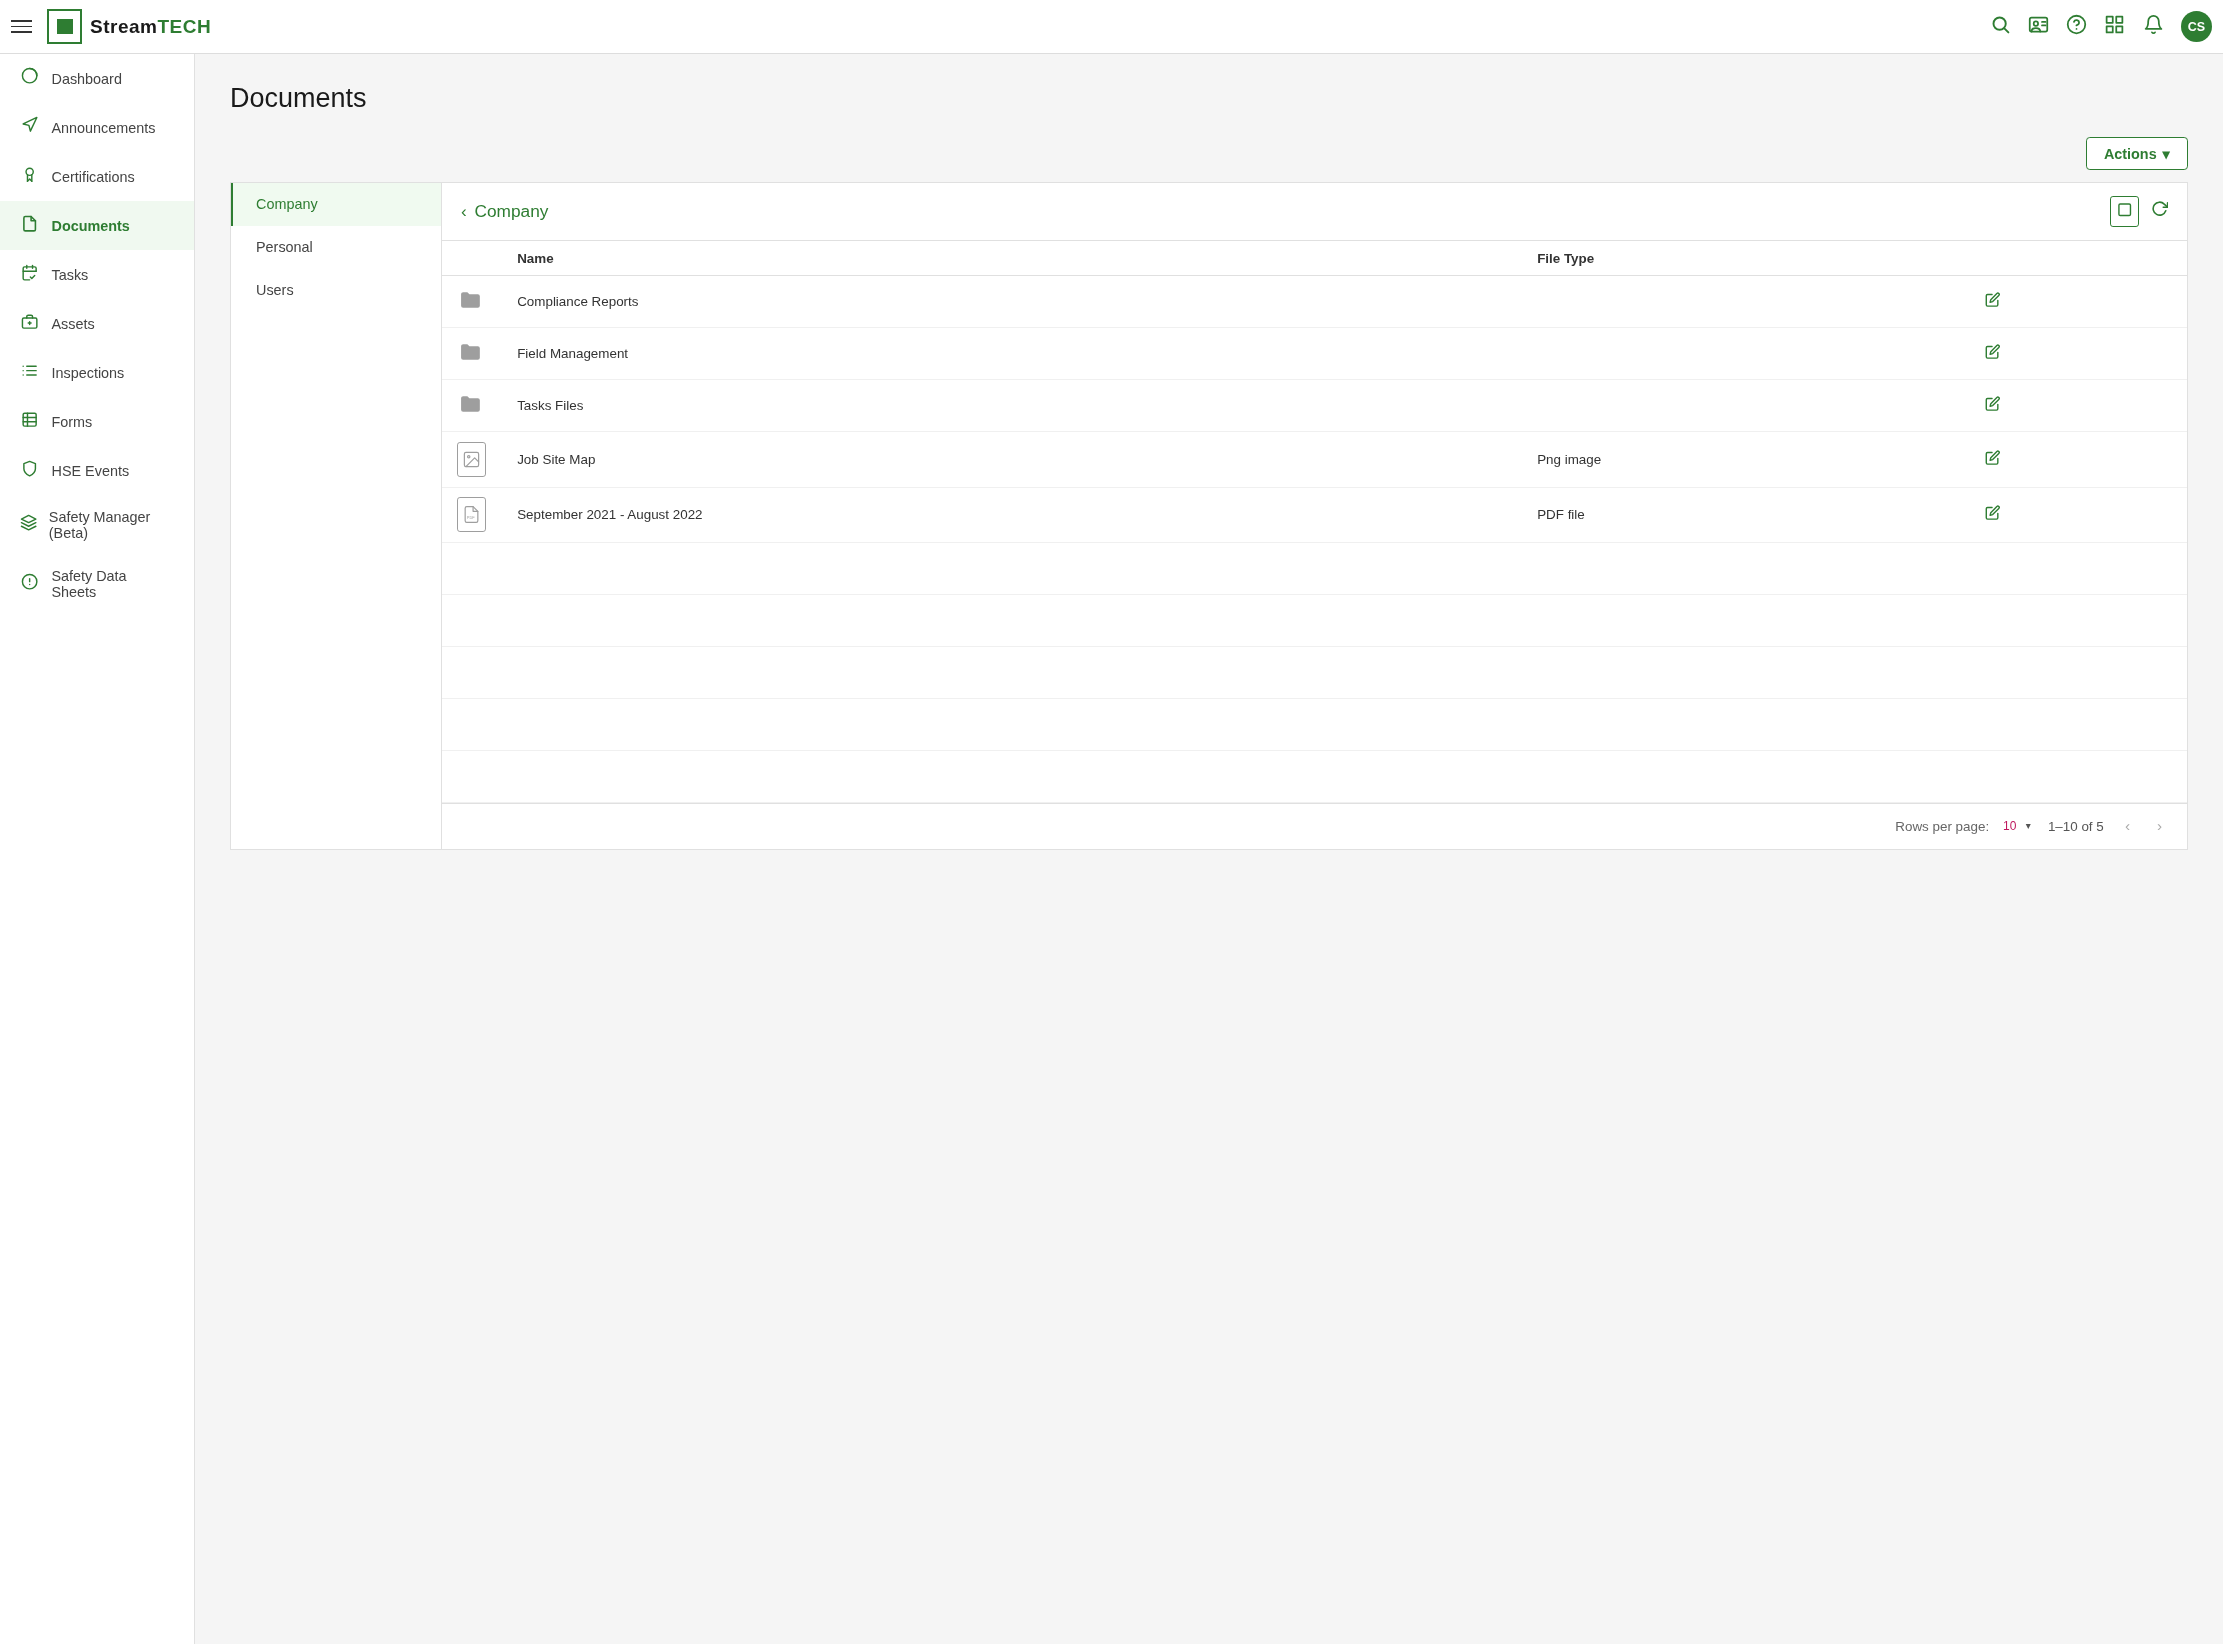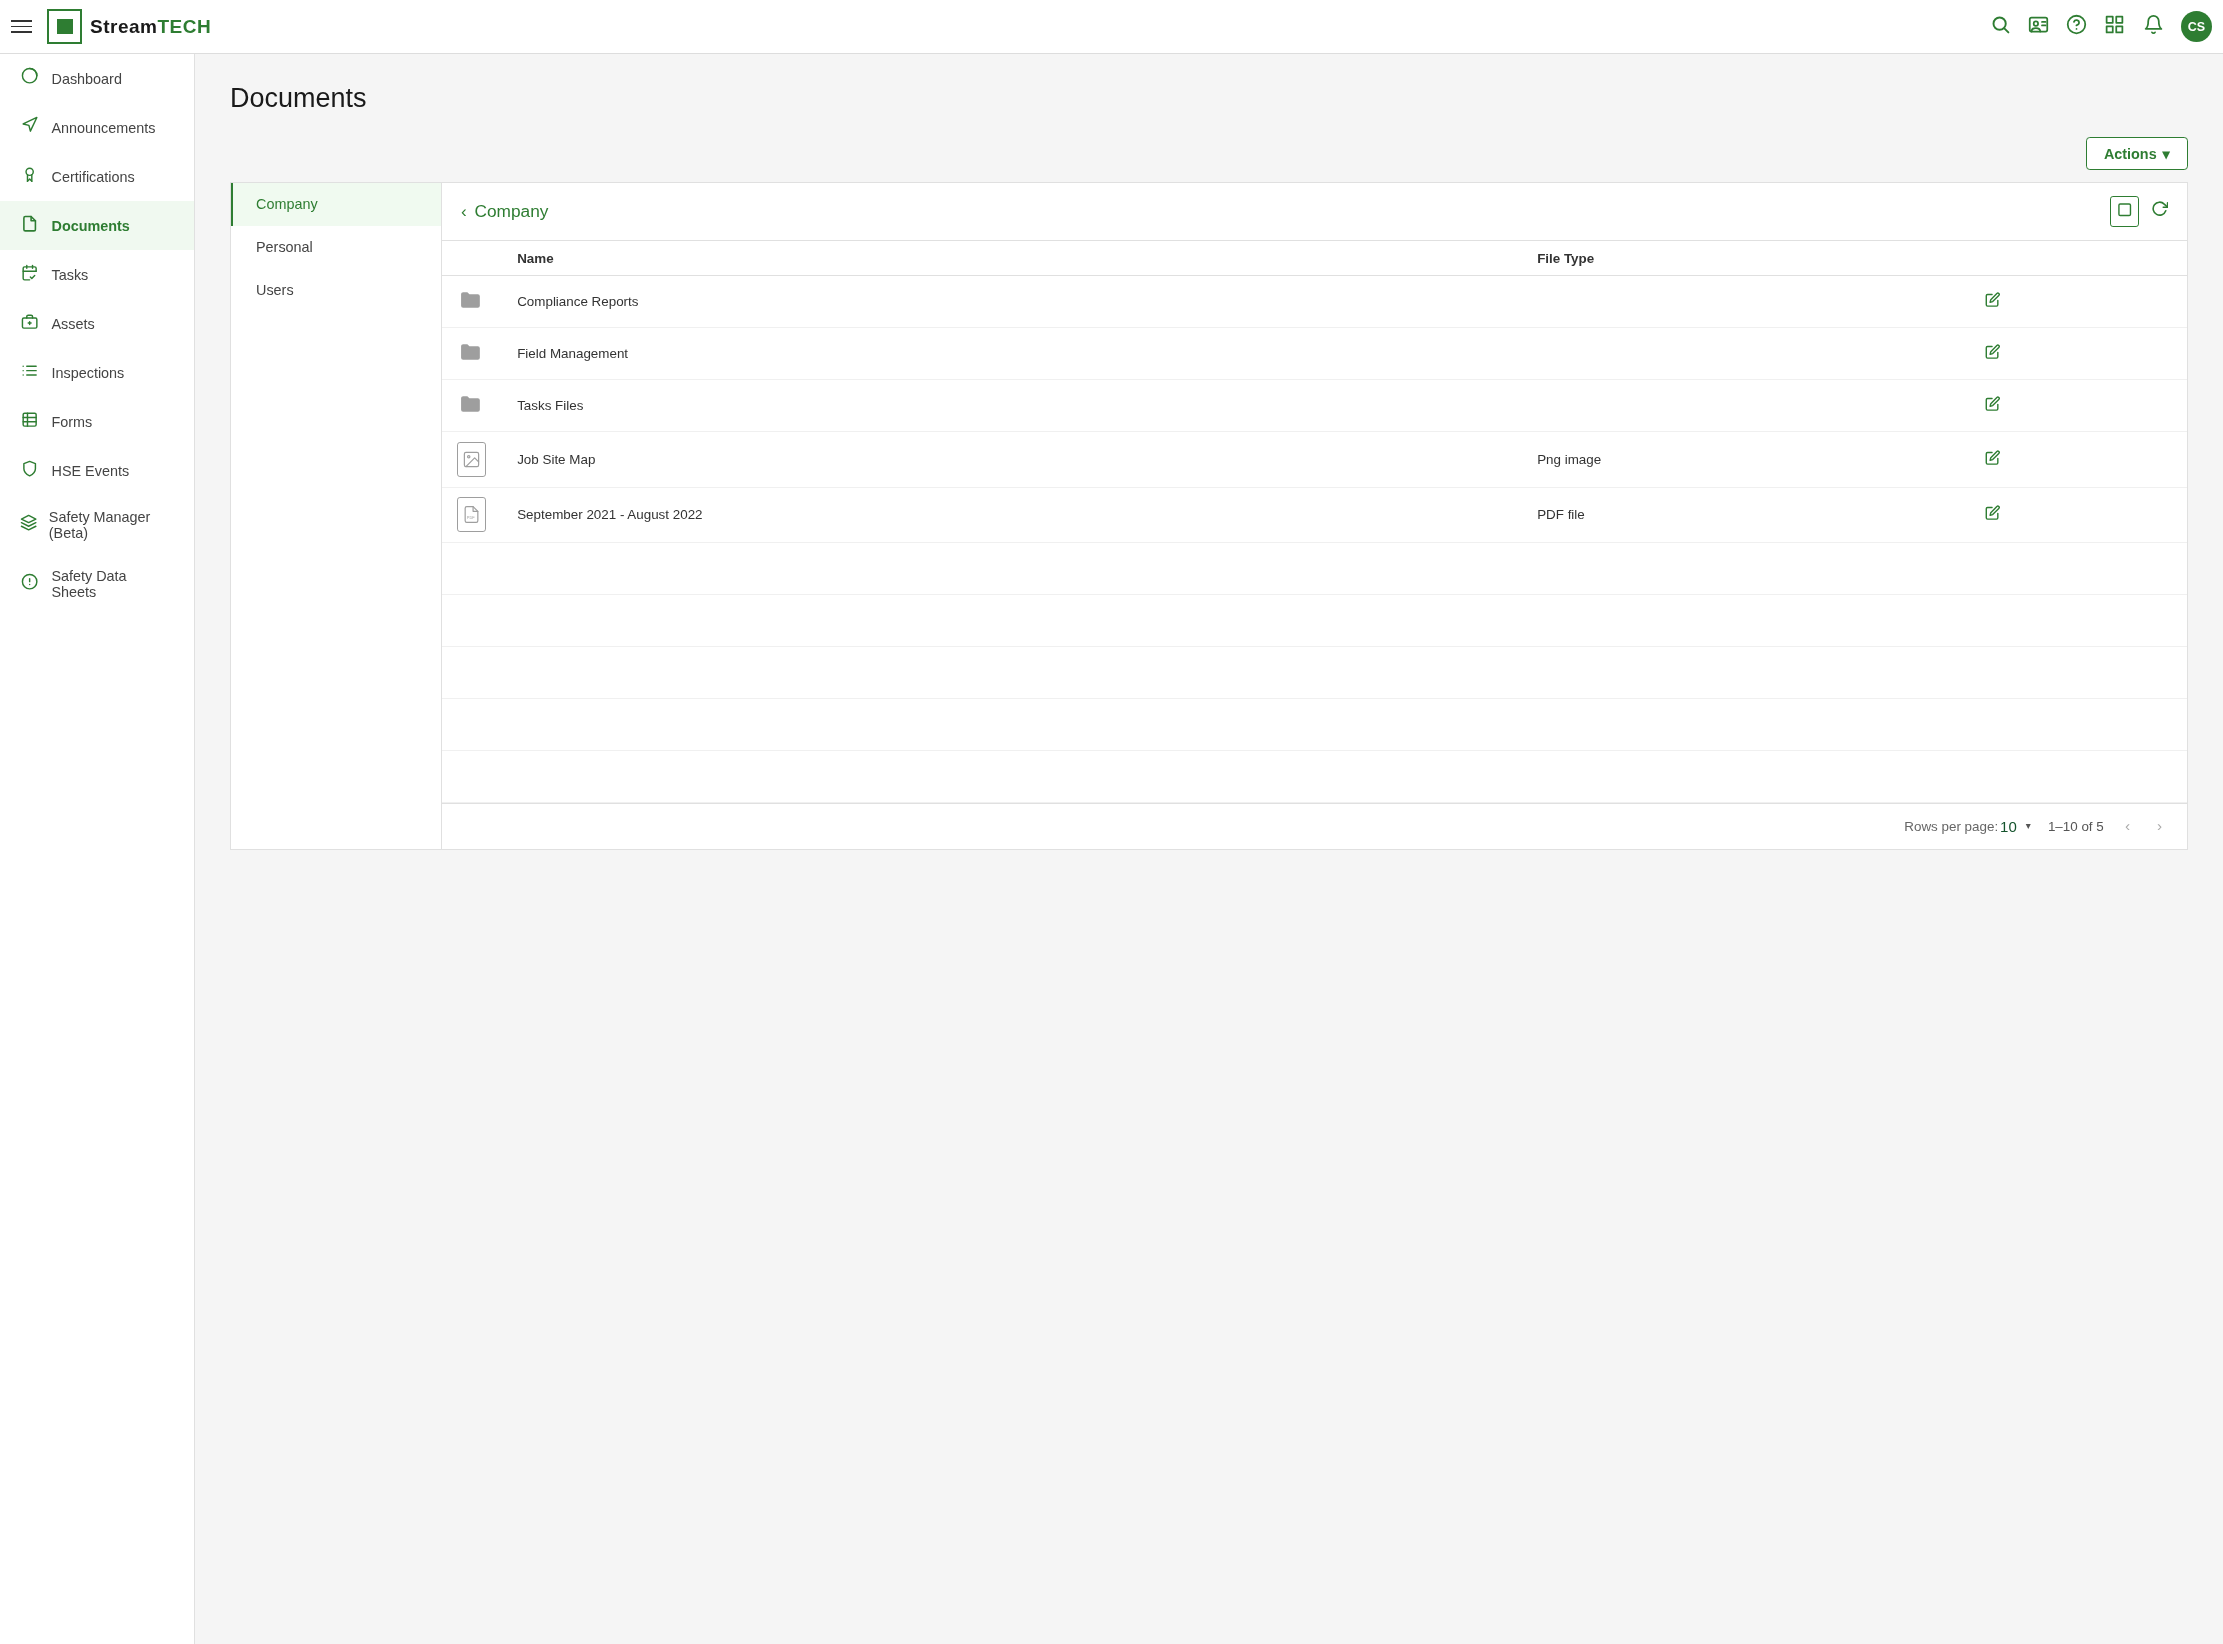--- a/index.html
+++ b/index.html
@@ -222,26 +222,26 @@
     .docs-footer {
       padding: 11.5px 19px;
       display: flex;
       align-items: center;
       justify-content: flex-end;
       border-top: 1px solid #e0e0e0;
       gap: 15.4px;
       font-size: 13.4px;
       color: #666;
     }
-    .rows-per-page { display: flex; align-items: center; gap: 2px; }
+    .rows-per-page { display: flex; align-items: center; gap: 14px; }
     .rows-select {
       border: none;
       background: transparent;
-      font-size: 15px;
-      color: #14532d;
+      font-size: 12px;
+      color: #be185d;
       cursor: pointer;
       appearance: none;
       padding-right: 15.4px;
       position: relative;
     }
     .rows-select-wrap { position: relative; display: inline-flex; align-items: center; }
     .rows-select-wrap::after {
       content: '▼';
       font-size: 8.6px;
       color: #555;

